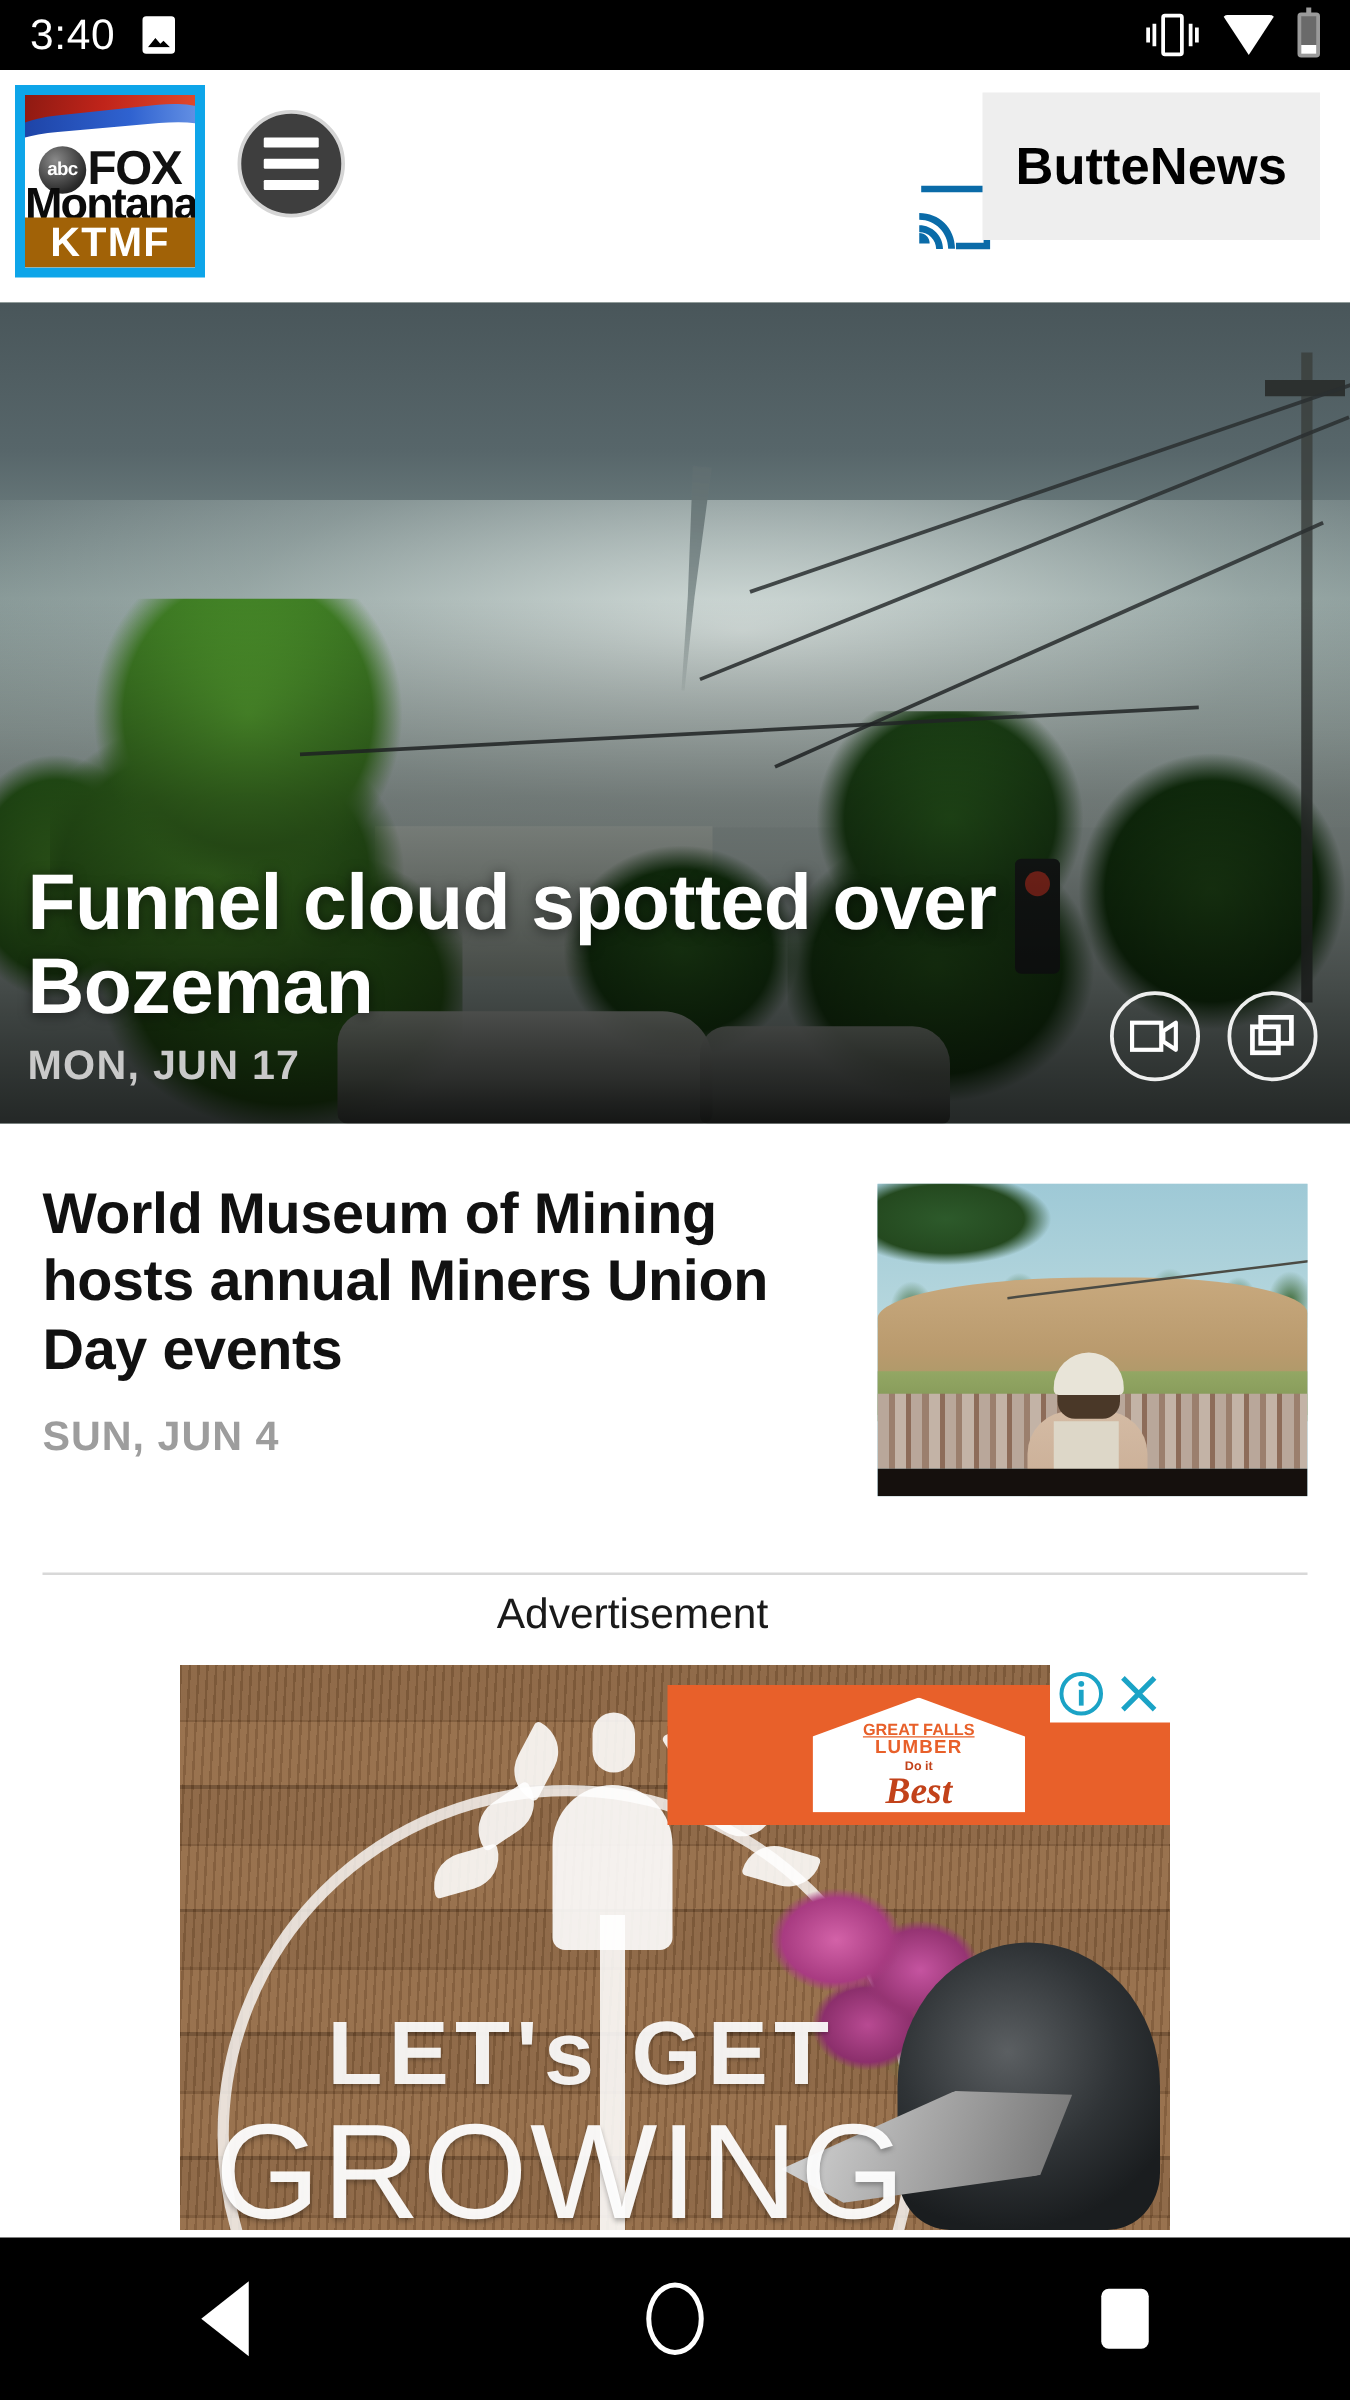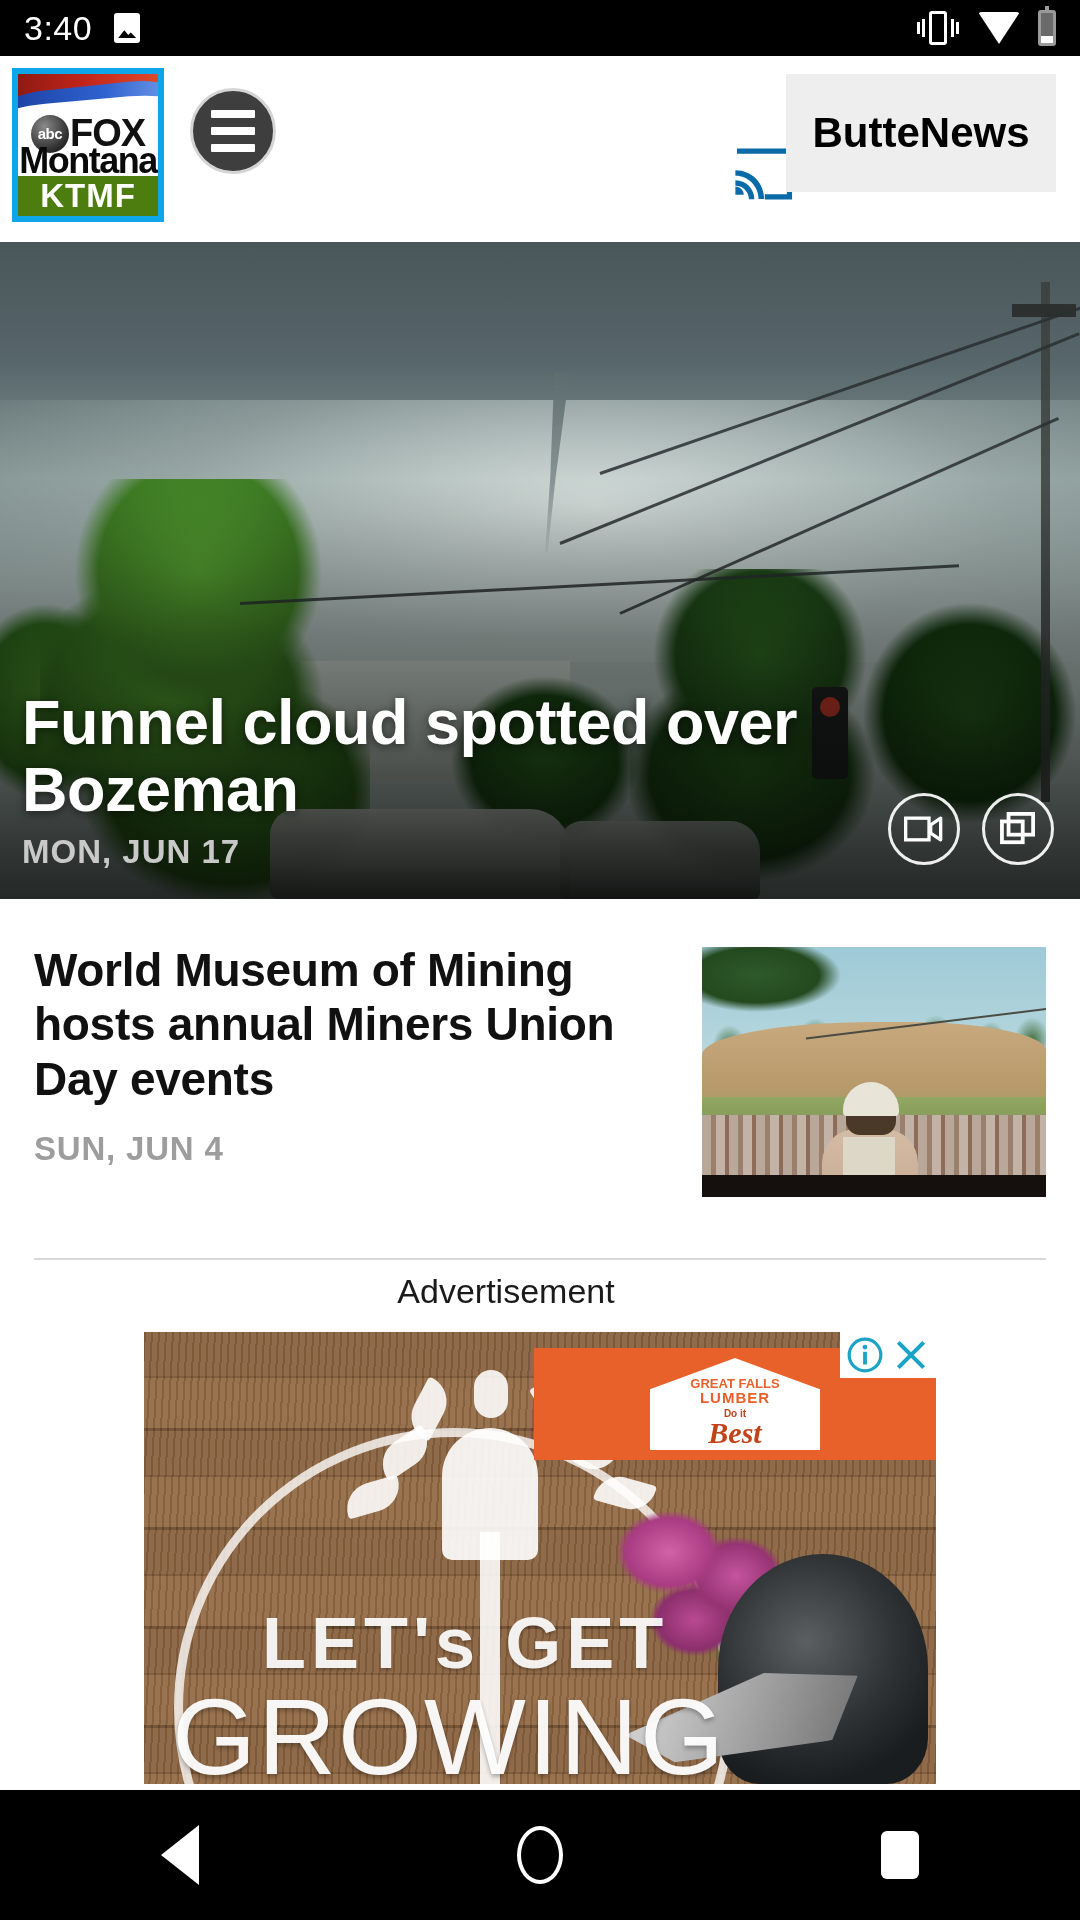--- a/index.html
+++ b/index.html
@@ -102,21 +102,21 @@
     position: absolute;
     top: 56px; left: 0;
     width: 1080px;
     height: 181px;
     background: #ffffff;
   }
   .logo {
     position: absolute;
     left: 12px; top: 12px;
     width: 152px; height: 154px;
-    border: 6px solid #0ea5e9;
+    border: 8px solid #0ea5e9;
     box-sizing: border-box;
     background: #ffffff;
     overflow: hidden;
   }
   .logo .swoosh-red {
     position: absolute; top: 0; left: 0; width: 100%; height: 30px;
     background: linear-gradient(100deg, #8e1a12 0%, #c0241a 45%, #e04a2c 100%);
   }
   .logo .swoosh-blue {
     position: absolute; top: 12px; left: -10%; width: 120%; height: 26px;
@@ -149,21 +149,21 @@
   }
   .logo .montana-word {
     position: absolute; top: 66px; left: 0; width: 100%;
     text-align: center;
     font-size: 36px; font-weight: bold; color: #0a0a0a;
     letter-spacing: -1.5px;
     font-family: "Liberation Sans", sans-serif;
   }
   .logo .ktmf-bar {
     position: absolute; bottom: 0; left: 0; width: 100%; height: 40px;
-    background: #4d7c0f;
+    background: #a16207;
     display: flex; align-items: center; justify-content: center;
   }
   .logo .ktmf-word {
     color: #ffffff; font-size: 33px; font-weight: bold; letter-spacing: 1px;
     font-family: "Liberation Sans", sans-serif;
   }
   .menu-btn {
     position: absolute;
     left: 190px; top: 32px;
     width: 86px; height: 86px;
@@ -584,20 +584,21 @@
     align-items: center; justify-content: flex-end;
     padding-bottom: 4px;
     box-sizing: border-box;
     clip-path: polygon(50% 0%, 100% 34%, 100% 100%, 0% 100%, 0% 34%);
   }
   .ad-brand .b1 {
     font-size: 13px; font-weight: bold; color: #e8602a;
     letter-spacing: 0px; line-height: 1;
     font-family: "Liberation Sans", sans-serif;
     margin-top: 26px;
+    text-decoration: underline;
   }
   .ad-brand .b2 {
     font-size: 15px; font-weight: bold; color: #e8602a;
     letter-spacing: 1px; line-height: 1;
     font-family: "Liberation Sans", sans-serif;
   }
   .ad-brand .b3 {
     font-size: 10px; font-weight: bold; color: #c2421a;
     line-height: 1; margin-top: 4px;
     font-family: "Liberation Sans", sans-serif;

